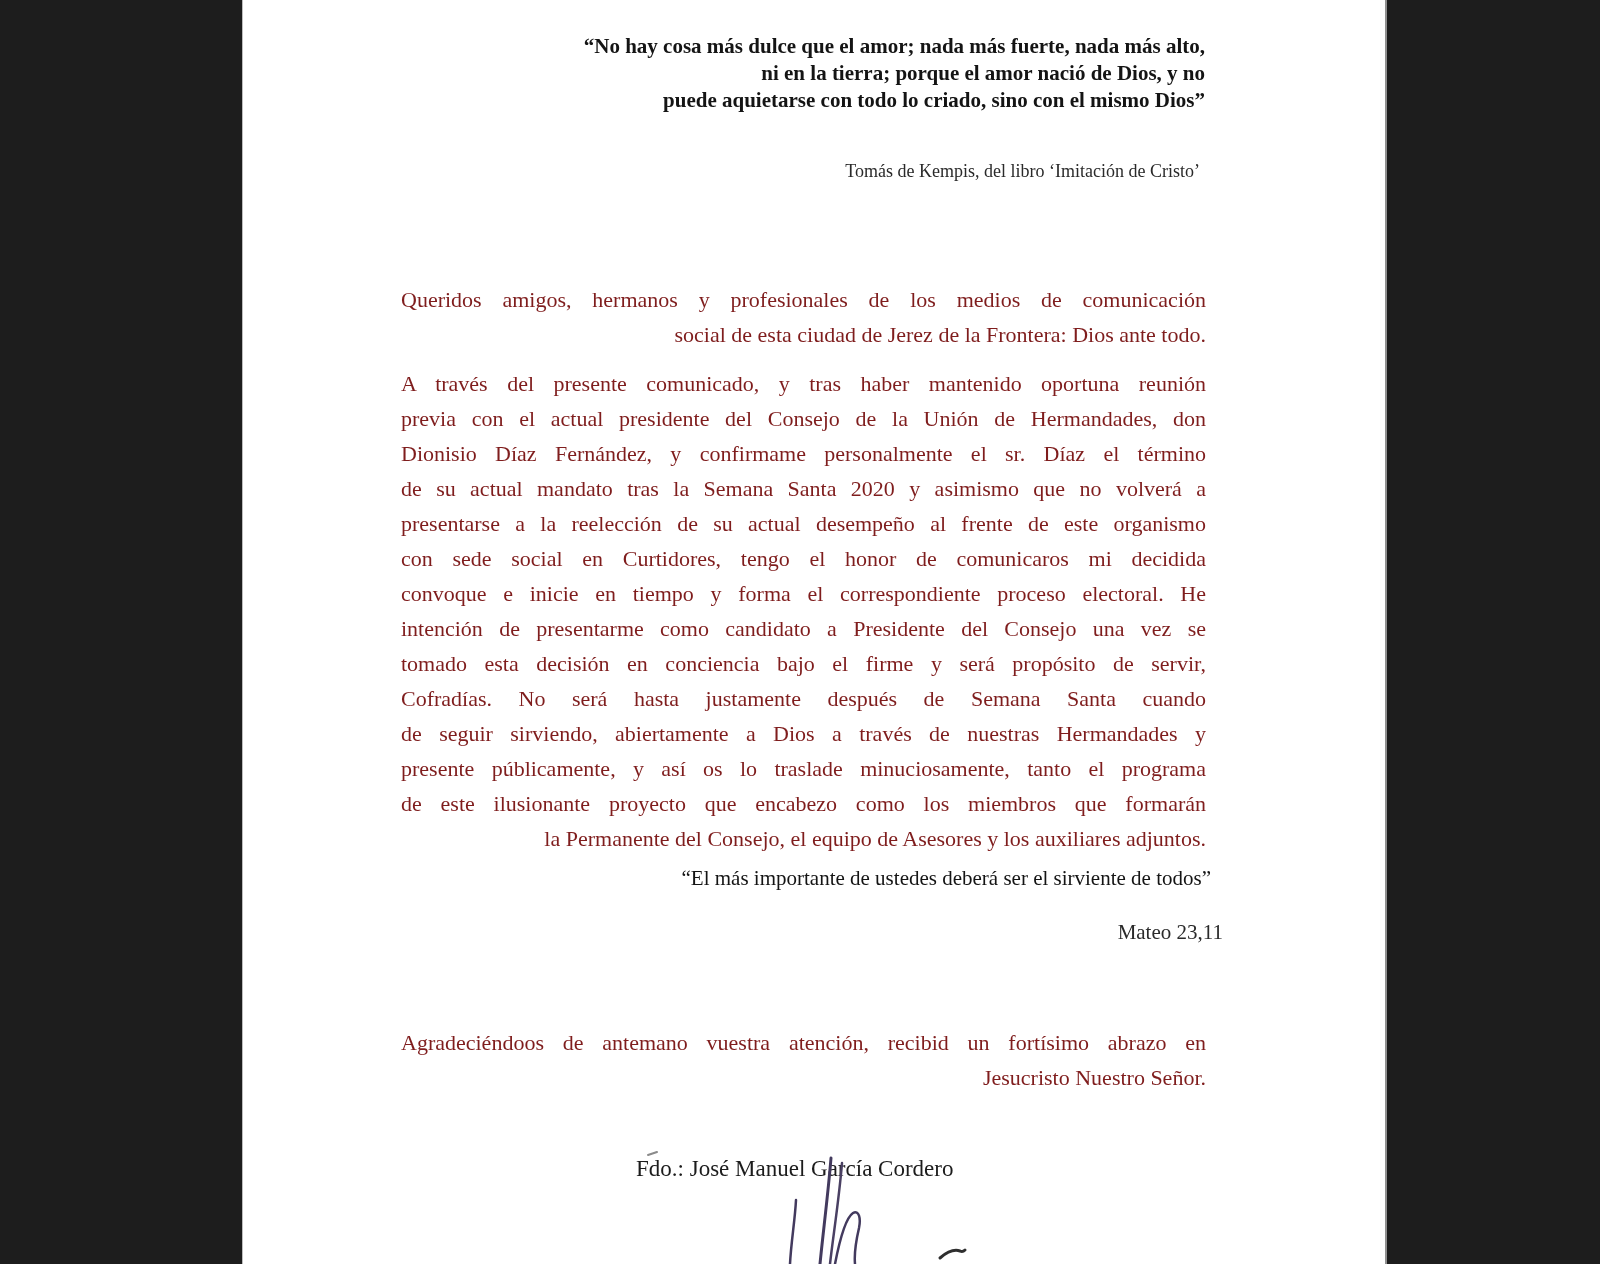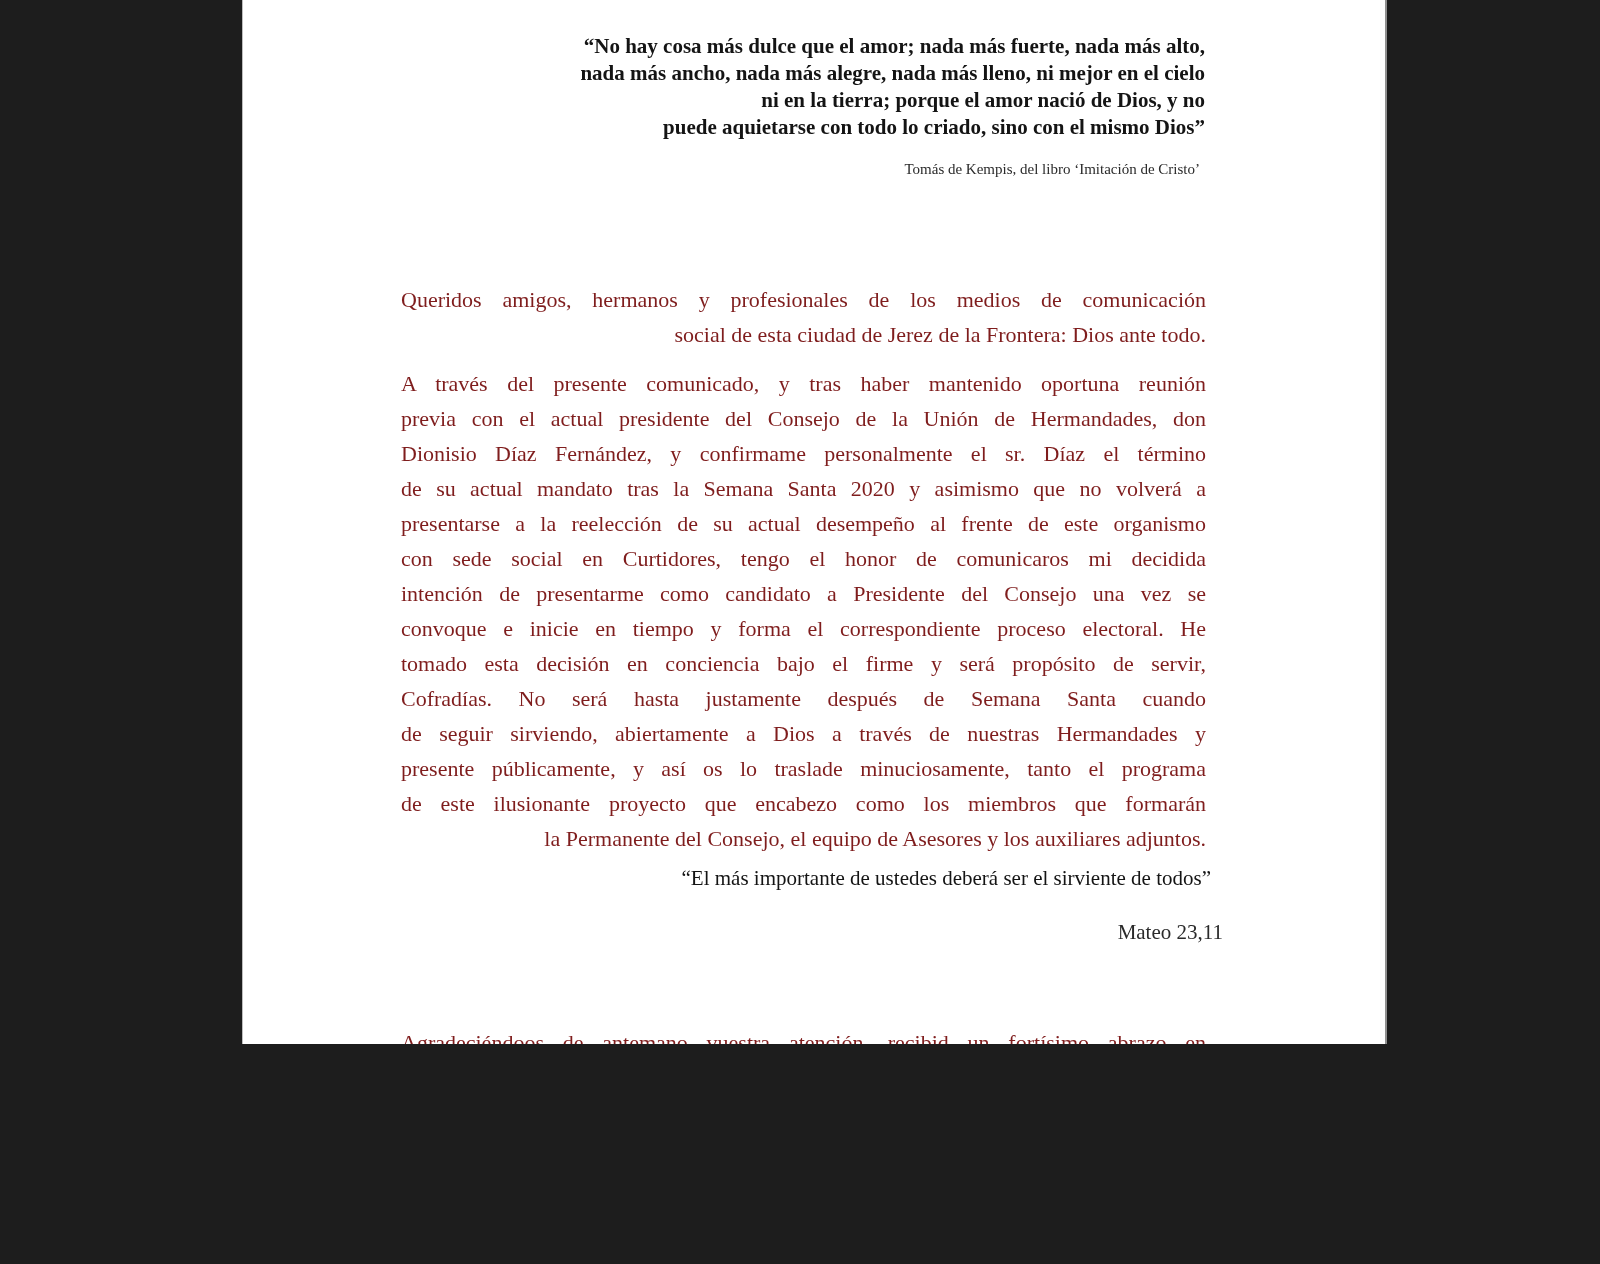--- a/index.html
+++ b/index.html
@@ -4,21 +4,21 @@
 <style>
   html, body {
     margin: 0;
     padding: 0;
     background: #1d1d1d;
     font-family: "Liberation Serif", "DejaVu Serif", serif;
   }
   .stage {
     position: relative;
     width: 1600px;
-    height: 1044px;
+    height: 1264px;
     overflow: hidden;
     background: #1d1d1d;
   }
   .side-bar {
     position: absolute;
     top: 0;
     height: 1264px;
     background: #1d1d1d;
   }
   .side-bar.left  { left: 0; width: 242px; }
@@ -44,21 +44,21 @@
     font-weight: bold;
     font-size: 21px;
     line-height: 27px;
     color: #141414;
     white-space: nowrap;
   }
   .opening-attr {
     position: absolute;
     top: 161px;
     right: 185px;
-    font-size: 15px;
+    font-size: 18px;
     color: #2a2a2a;
     white-space: nowrap;
   }
   
   .body-block {
     position: absolute;
     left: 158px;
     width: 805px;
     font-size: 22px;
     line-height: 35px;
@@ -120,40 +120,39 @@
 
 <div class="stage">
 
   <div class="side-bar left"></div>
   <div class="side-bar right"></div>
 
   <div class="page">
 
     <div class="opening-quote">
       <div>“No hay cosa más dulce que el amor; nada más fuerte,  nada más alto,</div>
-      <div>nada más ancho, nada más alegre,  nada más lleno, ni mejor  en el cielo</div>
       <div>ni en la tierra; porque el amor nació de Dios, y  no</div>
       <div>puede aquietarse  con todo lo criado, sino con el mismo Dios”</div>
     </div>
     <div class="opening-attr">Tomás de Kempis, del libro ‘Imitación de Cristo’</div>
 
     <div class="body-block para-1">
       <div class="jline">Queridos  amigos,  hermanos  y  profesionales  de  los  medios  de  comunicación</div>
       <div class="lastline">social de esta ciudad de Jerez de la Frontera: Dios ante todo.</div>
     </div>
 
     <div class="body-block para-2">
       <div class="jline">A través del presente comunicado, y tras haber mantenido oportuna reunión</div>
       <div class="jline">previa con el actual presidente del Consejo de la Unión de Hermandades, don</div>
       <div class="jline">Dionisio Díaz Fernández, y confirmame personalmente el sr. Díaz el término</div>
       <div class="jline">de su actual mandato tras la Semana Santa 2020 y asimismo que no volverá a</div>
       <div class="jline">presentarse a la reelección de su actual desempeño al frente de este organismo</div>
       <div class="jline">con sede social en Curtidores, tengo el honor de comunicaros mi decidida</div>
+      <div class="jline">convoque e inicie en tiempo y forma el correspondiente proceso electoral. He</div>
       <div class="jline">intención de presentarme como candidato a Presidente del Consejo una vez se</div>
-      <div class="jline">convoque e inicie en tiempo y forma el correspondiente proceso electoral. He</div>
       <div class="jline">tomado esta decisión en conciencia bajo el firme y será propósito de servir,</div>
       <div class="jline">Cofradías. No será hasta justamente después de Semana Santa cuando</div>
       <div class="jline">de seguir sirviendo, abiertamente a Dios a través de nuestras Hermandades y</div>
       <div class="jline">presente públicamente, y así os lo traslade minuciosamente, tanto el programa</div>
       <div class="jline">de este ilusionante proyecto que encabezo como los miembros que formarán</div>
       <div class="lastline">la Permanente del Consejo, el equipo de Asesores y los auxiliares adjuntos.</div>
     </div>
 
     <div class="scripture-quote">“El más importante de ustedes deberá ser el sirviente de todos”</div>
     <div class="scripture-attr">Mateo 23,11</div>

